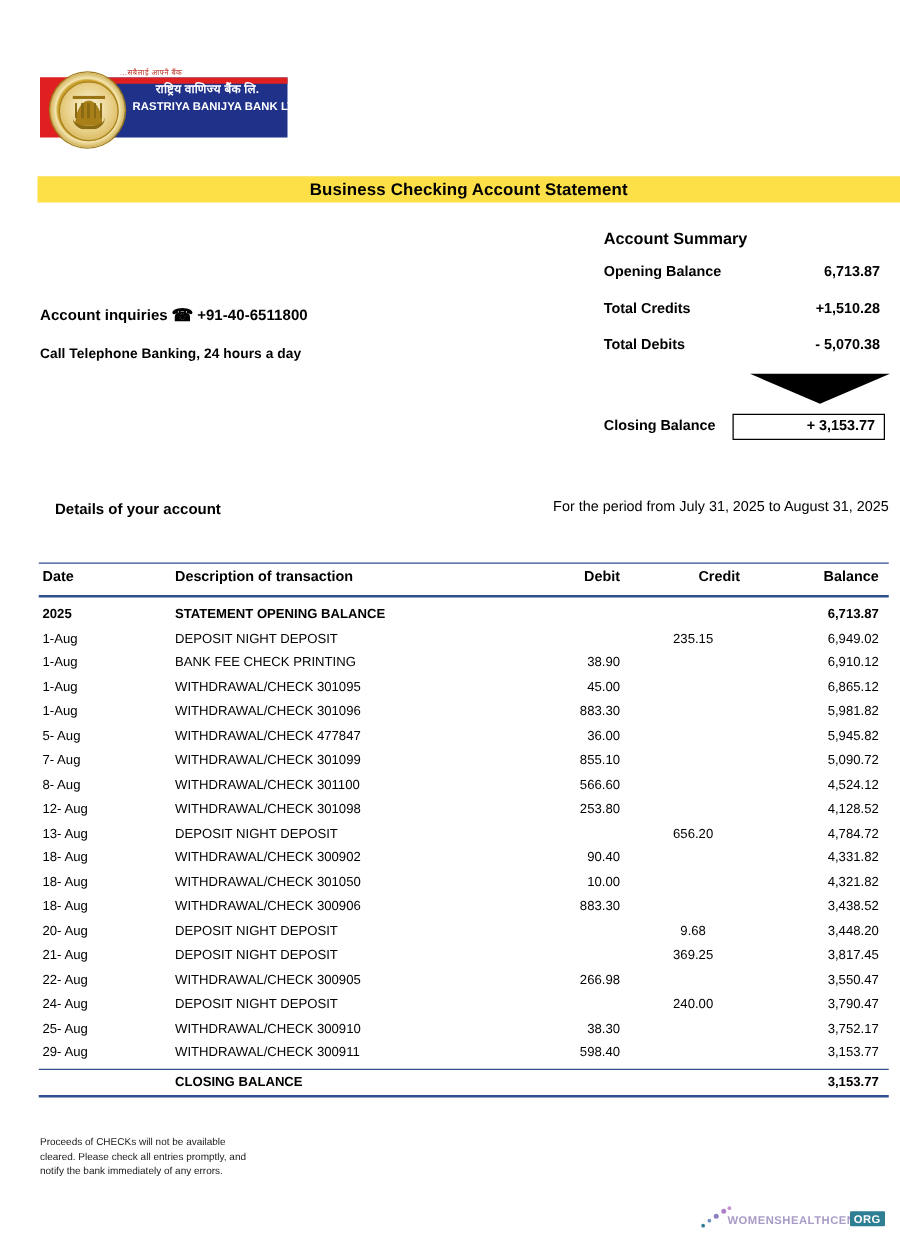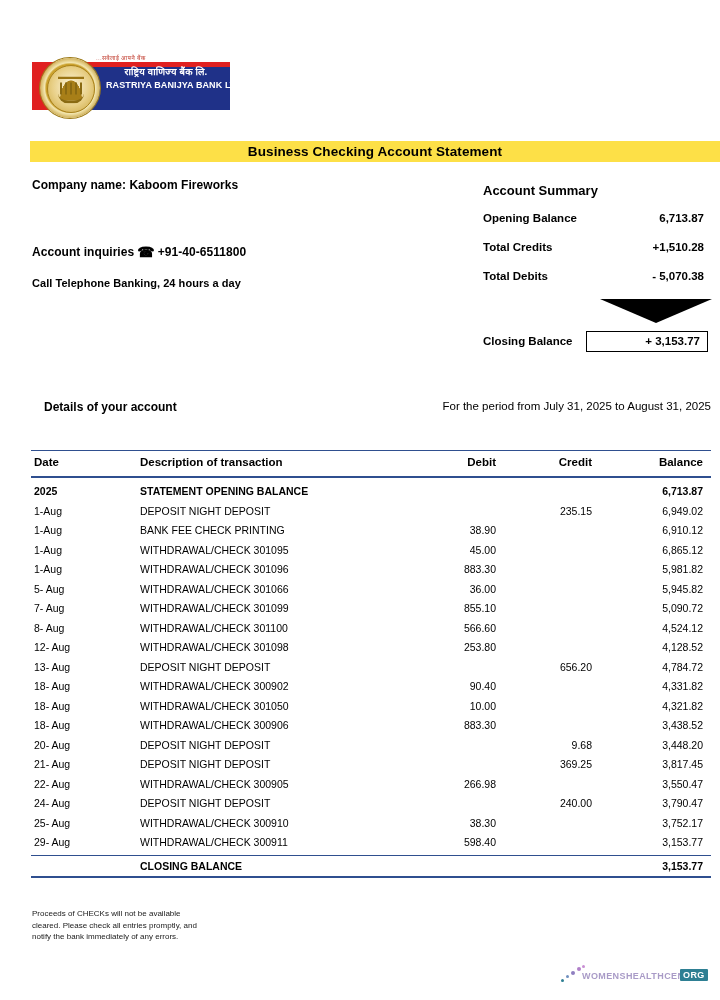--- a/index.html
+++ b/index.html
@@ -299,21 +299,21 @@
     font-size: 10.5px;
   }
   .trow .c {
     position: absolute;
     top: 3px;
     white-space: nowrap;
   }
   .c-date    { left: 3px; }
   .c-desc    { left: 109px; }
   .c-debit   { left: 385px; width: 80px; text-align: right; }
-  .c-credit  { left: 486px; width: 75px; text-align: right; }
+  .c-credit  { left: 486px; width: 75px; text-align: center; }
   .c-balance { left: 594px; width: 78px; text-align: right; }
   .trow.bold .c { font-weight: bold; }
   .trow.opening .c-date { font-weight: bold; }
 
   .closing-rule {
     height: 1px;
     background: #2f4f8f;
     margin-top: 2px;
   }
   .closing-tr {
@@ -386,21 +386,20 @@
     <div class="roman">RASTRIYA BANIJYA BANK LTD.</div>
   </div>
 </div>
 <div class="logo-tagline">...सबैलाई आफ्नै बैंक</div>
 
 <div class="title-band">
   <div class="title-text">Business Checking Account Statement</div>
 </div>
 
 <div class="company-block">
-  <div>Company name: Kaboom Fireworks</div>
 </div>
 
 <div class="inquiries"><span>Account inquiries</span><span class="phone-glyph">☎</span><span>+91-40-6511800</span></div>
 
 <div class="telbank">Call Telephone Banking, 24 hours a day</div>
 
 <div class="summary">
   <div class="summary-title">Account Summary</div>
 
   <div class="summary-row">
@@ -473,21 +472,21 @@
       </div>
       <div class="trow">
         <span class="c c-date">1-Aug</span>
         <span class="c c-desc">WITHDRAWAL/CHECK 301096</span>
         <span class="c c-debit">883.30</span>
         <span class="c c-credit"></span>
         <span class="c c-balance">5,981.82</span>
       </div>
       <div class="trow">
         <span class="c c-date">5- Aug</span>
-        <span class="c c-desc">WITHDRAWAL/CHECK 301066</span>
+        <span class="c c-desc">WITHDRAWAL/CHECK 477847</span>
         <span class="c c-debit">36.00</span>
         <span class="c c-credit"></span>
         <span class="c c-balance">5,945.82</span>
       </div>
       <div class="trow">
         <span class="c c-date">7- Aug</span>
         <span class="c c-desc">WITHDRAWAL/CHECK 301099</span>
         <span class="c c-debit">855.10</span>
         <span class="c c-credit"></span>
         <span class="c c-balance">5,090.72</span>

